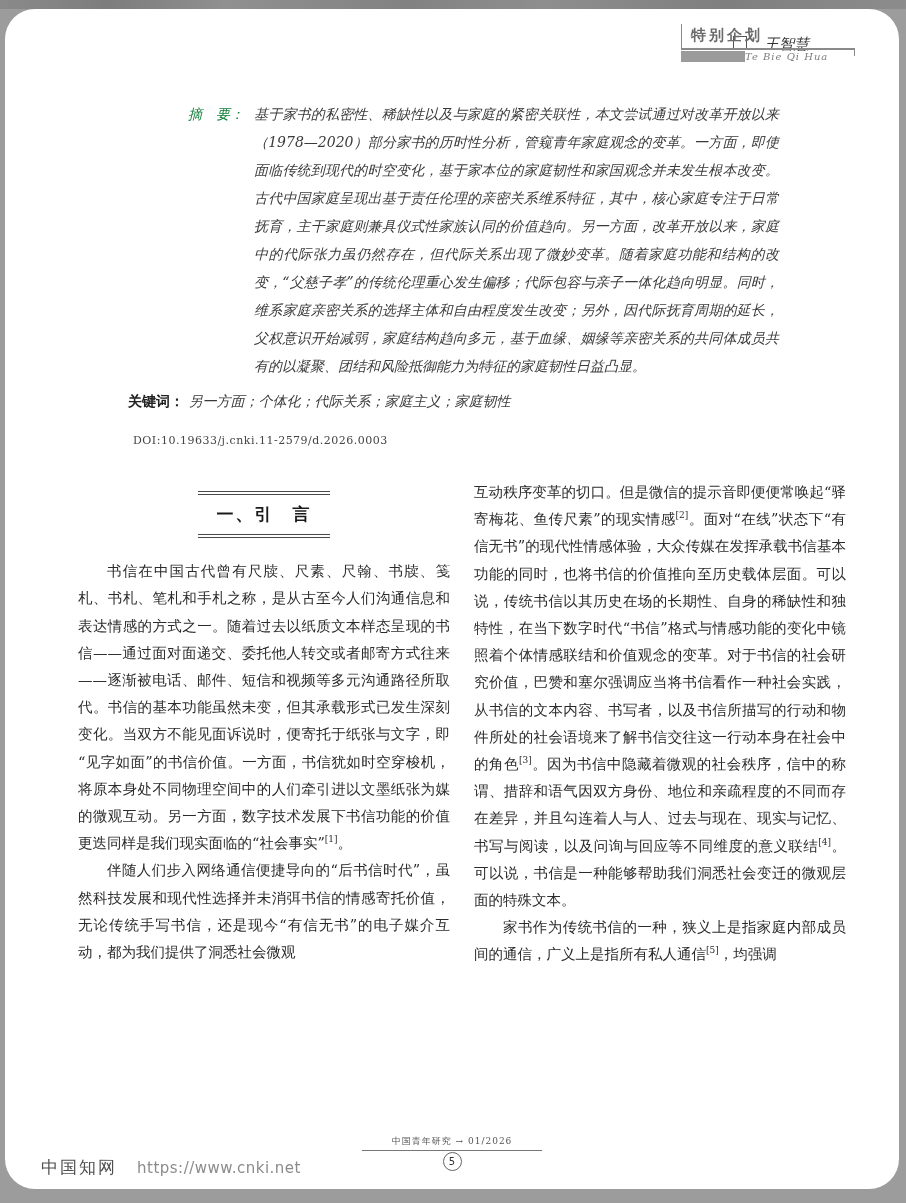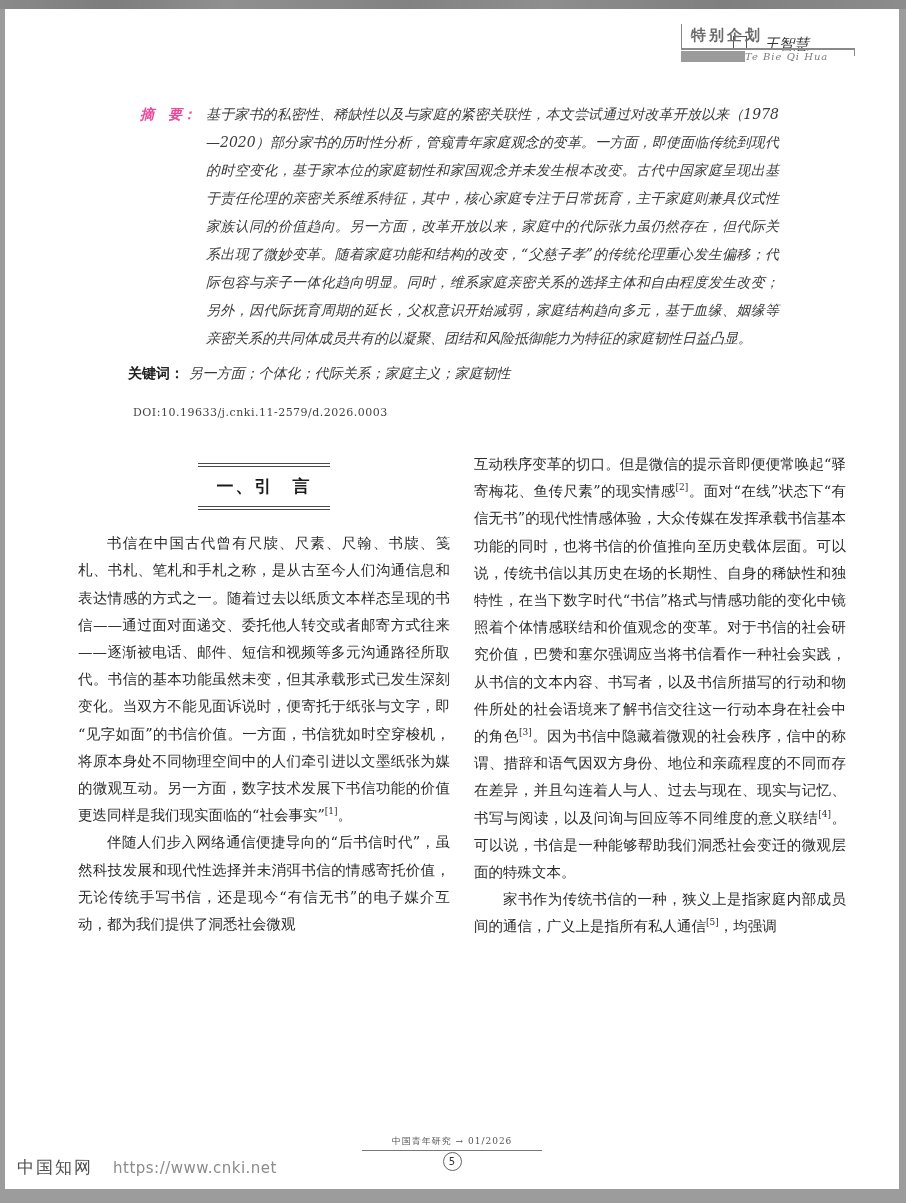--- a/index.html
+++ b/index.html
@@ -1,18 +1,18 @@
 <!DOCTYPE html>
 <html lang="zh"><head>
 <meta charset="utf-8">
 <style>
   html,body{margin:0;padding:0;}
   body{width:906px;height:1203px;position:relative;background:#9c9c9c;font-family:"DejaVu Serif","Liberation Serif",serif;overflow:hidden;}
   .scan-top{position:absolute;top:0;left:0;width:906px;height:9px;background:linear-gradient(90deg,#8a8a8a 0%,#7d7d7d 12%,#909090 25%,#828282 45%,#8e8e8e 60%,#7f7f7f 80%,#8c8c8c 100%);}
-  .page{position:absolute;top:9px;left:5px;right:7px;bottom:14px;background:#ffffff;}
+  .page{position:absolute;top:9px;left:5px;right:7px;bottom:14px;background:#ffffff;border-radius:30px;}
 
   
   .badge{position:absolute;top:15px;right:44px;width:174px;}
   .badge-label{display:inline-block;font-family:"DejaVu Sans","Liberation Sans",sans-serif;font-size:15px;font-weight:bold;color:#6a6a6a;letter-spacing:3px;padding:2px 0 3px 9px;border-left:1px solid #8a8a8a;}
   .badge-rule{height:2px;background:#8a8a8a;position:relative;}
   .badge-rule::after{content:"";position:absolute;right:0;top:0;width:1px;height:8px;background:#8a8a8a;}
   .badge-bottom{display:flex;align-items:center;margin-top:1px;}
   .badge-block{width:64px;height:11px;background:#9b9b9b;}
   .badge-pinyin{font-size:10px;color:#7d7d7d;font-style:italic;letter-spacing:1px;}
 
@@ -23,38 +23,38 @@
   .deco-line::before{left:-1px;}
   .deco-line::after{right:-1px;}
   .page-title{font-family:"DejaVu Sans","Liberation Sans",sans-serif;font-size:40px;font-weight:900;letter-spacing:2px;color:#141414;text-align:center;margin:0;padding:16px 0 18px;}
 
   
   .author-line{text-align:right;margin:26px 90px 0 0;font-size:15px;color:#333;font-style:italic;}
   .author-square{display:inline-block;width:12px;height:12px;border:1px solid #555;margin-right:12px;vertical-align:-1px;}
 
   
   .abstract{display:flex;margin:46px 120px 0 135px;font-size:14px;line-height:28px;color:#3a3a3a;font-style:italic;}
-  .abstract-label{flex:0 0 66px;font-weight:bold;font-style:italic;color:#ec4899;}
+  .abstract-label{flex:0 0 66px;font-weight:normal;font-style:italic;color:#15803d;margin-left:48px;}
   .abstract-text{flex:1;text-align:justify;}
 
   .keywords{margin:9px 110px 0 96px;font-size:14px;line-height:24px;color:#3a3a3a;}
   .keywords-label{font-weight:bold;color:#222;margin-left:27px;}
   .keywords-text{font-style:italic;}
   .doi-line{margin:21px 0 0 128px;font-size:11px;letter-spacing:0.5px;color:#444;}
 
   
   .columns{display:flex;gap:24px;margin:32px 53px 0 73px;}
   .col{flex:1;font-size:14.5px;line-height:27.2px;color:#2b2b2b;text-align:justify;}
   .sec-head{width:132px;margin:12px auto 20px;border-top:4px double #4a4a4a;border-bottom:4px double #4a4a4a;padding:6px 0;text-align:center;font-family:"DejaVu Sans","Liberation Sans",sans-serif;font-size:17px;font-weight:bold;letter-spacing:2px;color:#1a1a1a;}
   .para{margin:0;text-indent:2em;}
   .para.no-indent{text-indent:0;}
   sup.ref{font-size:9px;vertical-align:super;line-height:0;}
 
   
-  .footer-left{position:absolute;left:12px;bottom:10px;display:flex;align-items:baseline;gap:20px;}
+  .footer-left{position:absolute;left:36px;bottom:10px;display:flex;align-items:baseline;gap:20px;}
   .cnki-name{font-family:"DejaVu Sans","Liberation Sans",sans-serif;font-size:17px;color:#4f4f4f;letter-spacing:2px;}
   .cnki-url{font-family:"DejaVu Sans","Liberation Sans",sans-serif;font-size:15px;color:#8b8b8b;letter-spacing:0.5px;}
   .journal-mark{position:absolute;left:50%;transform:translateX(-50%);bottom:18px;width:180px;text-align:center;}
   .journal-top{font-size:9px;color:#555;letter-spacing:1px;white-space:nowrap;padding-bottom:2px;}
   .journal-rule{height:1px;background:#777;}
   .page-circle{width:17px;height:17px;border:1px solid #666;border-radius:50%;margin:1px auto 0;font-size:10px;line-height:17px;color:#333;text-align:center;font-family:"DejaVu Sans","Liberation Sans",sans-serif;}
 </style>
 </head>
 <body>
 

